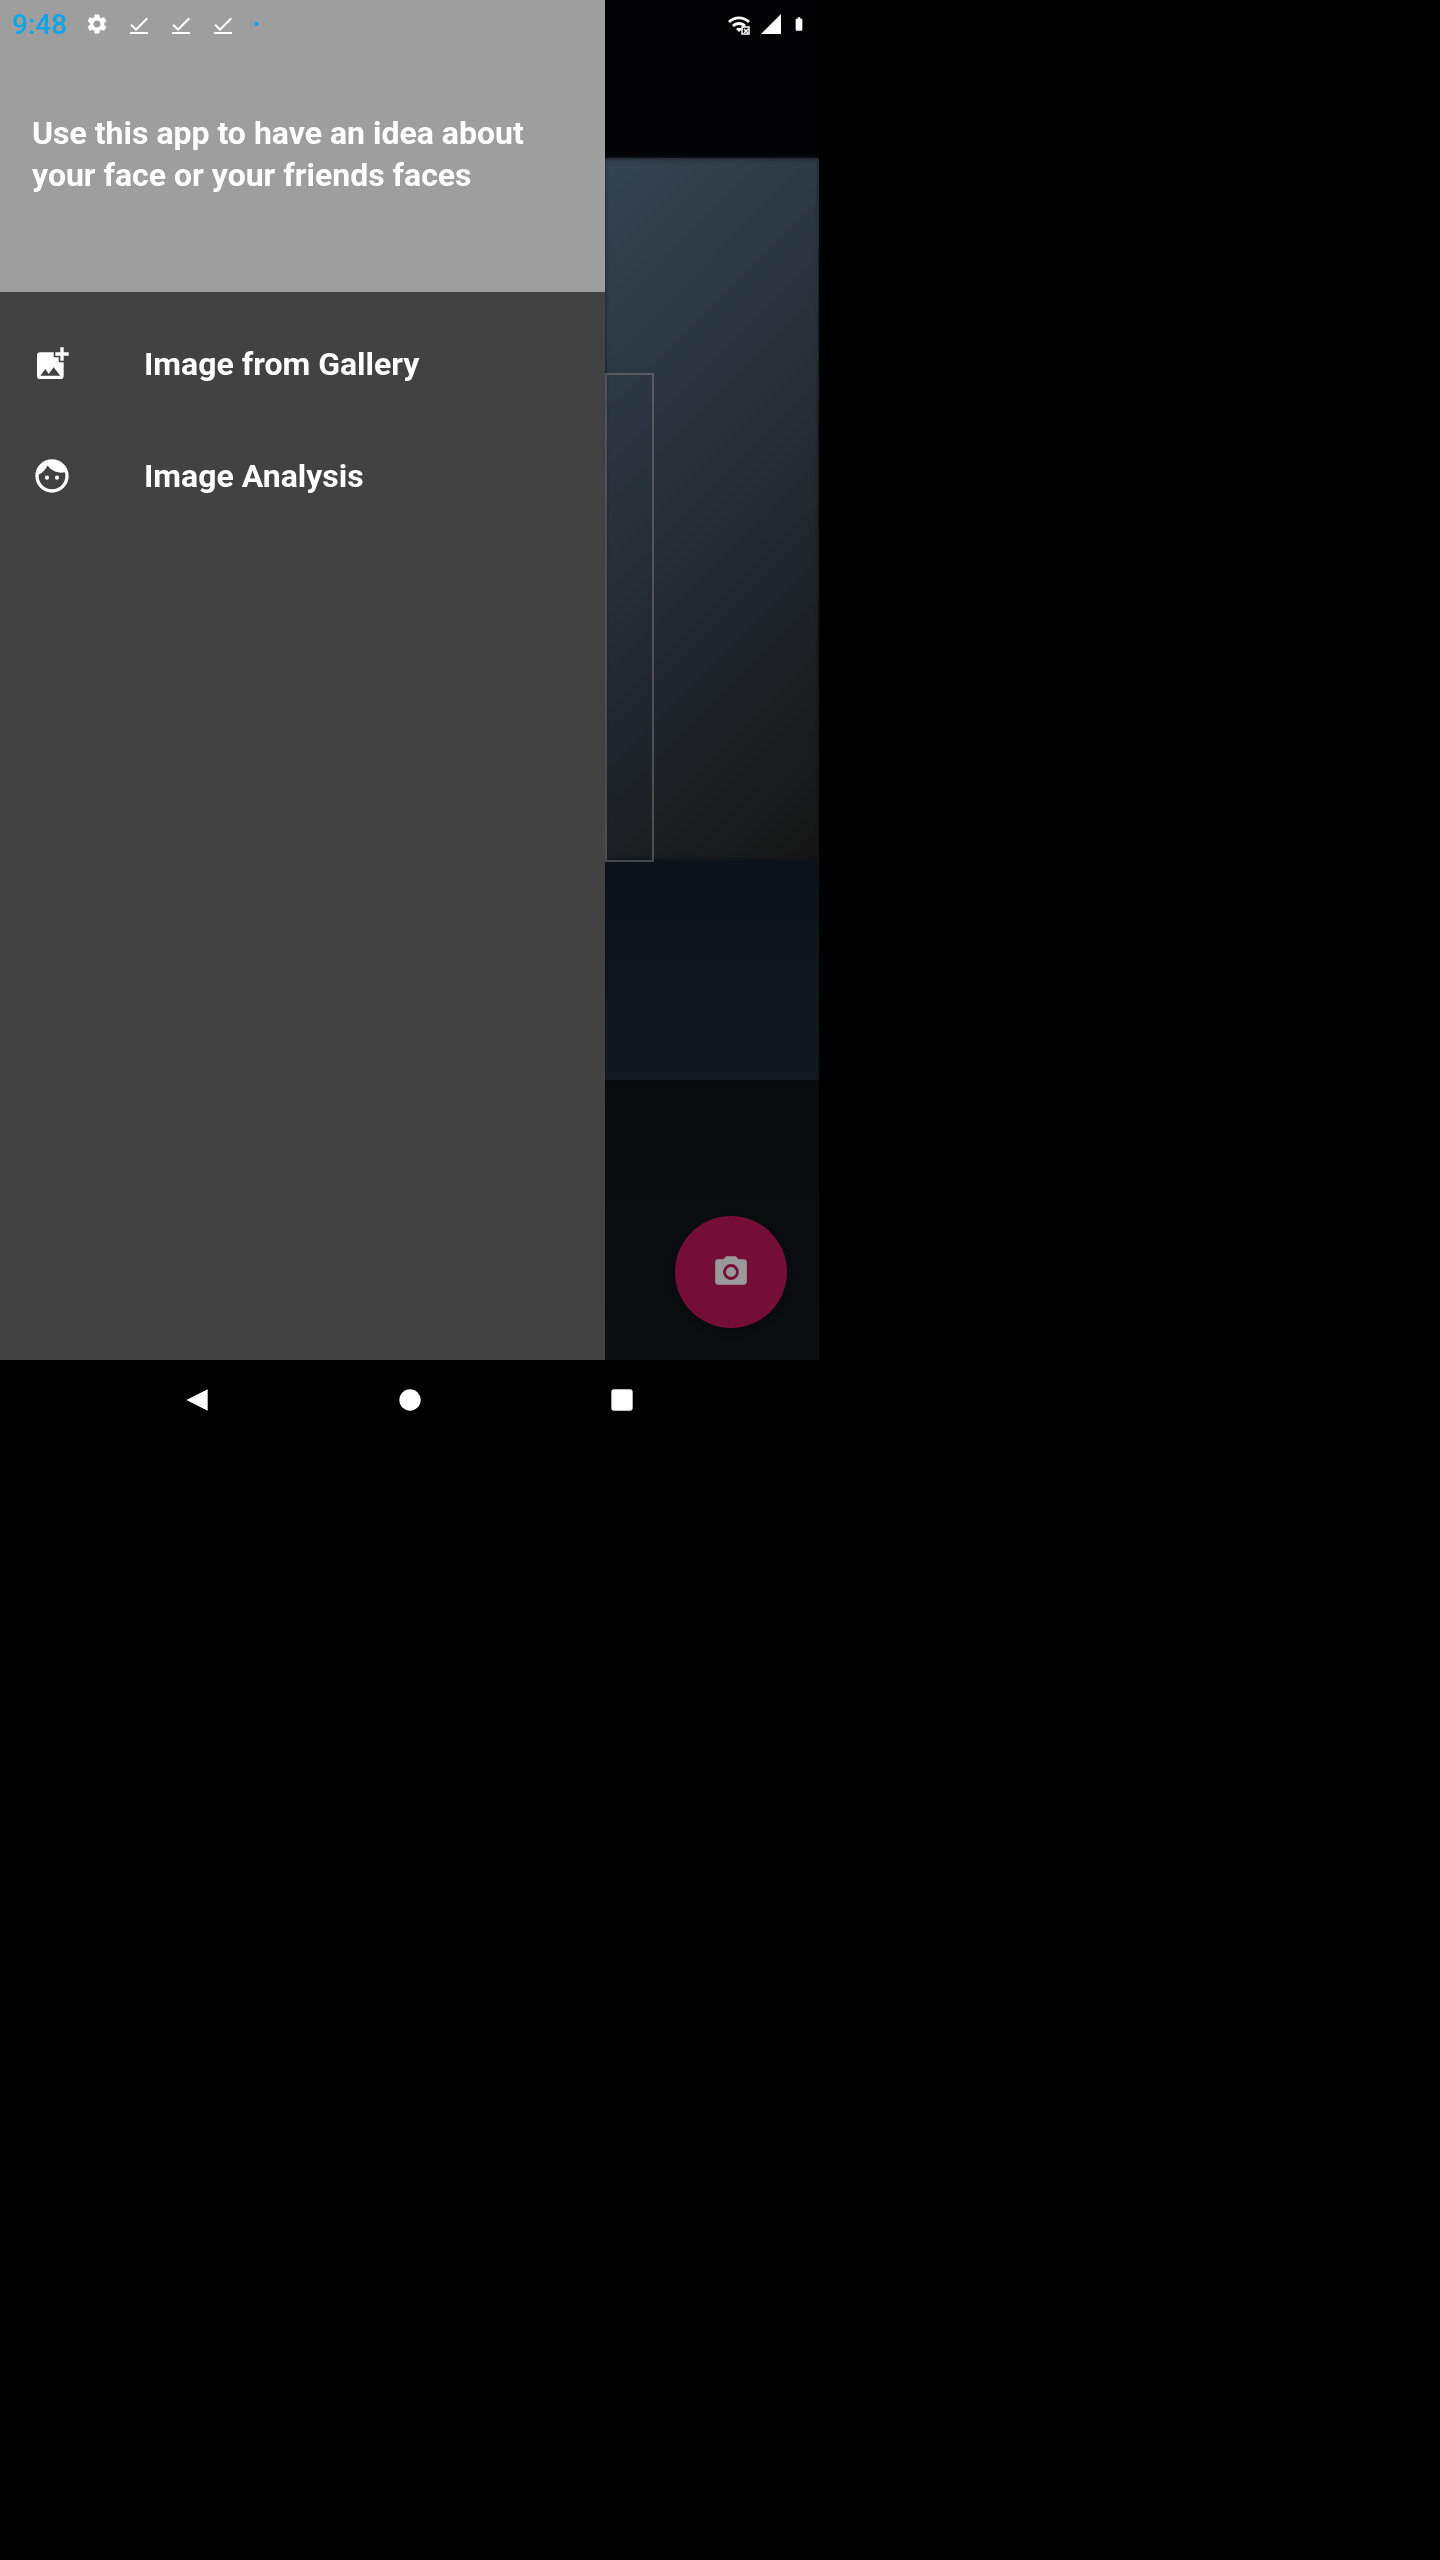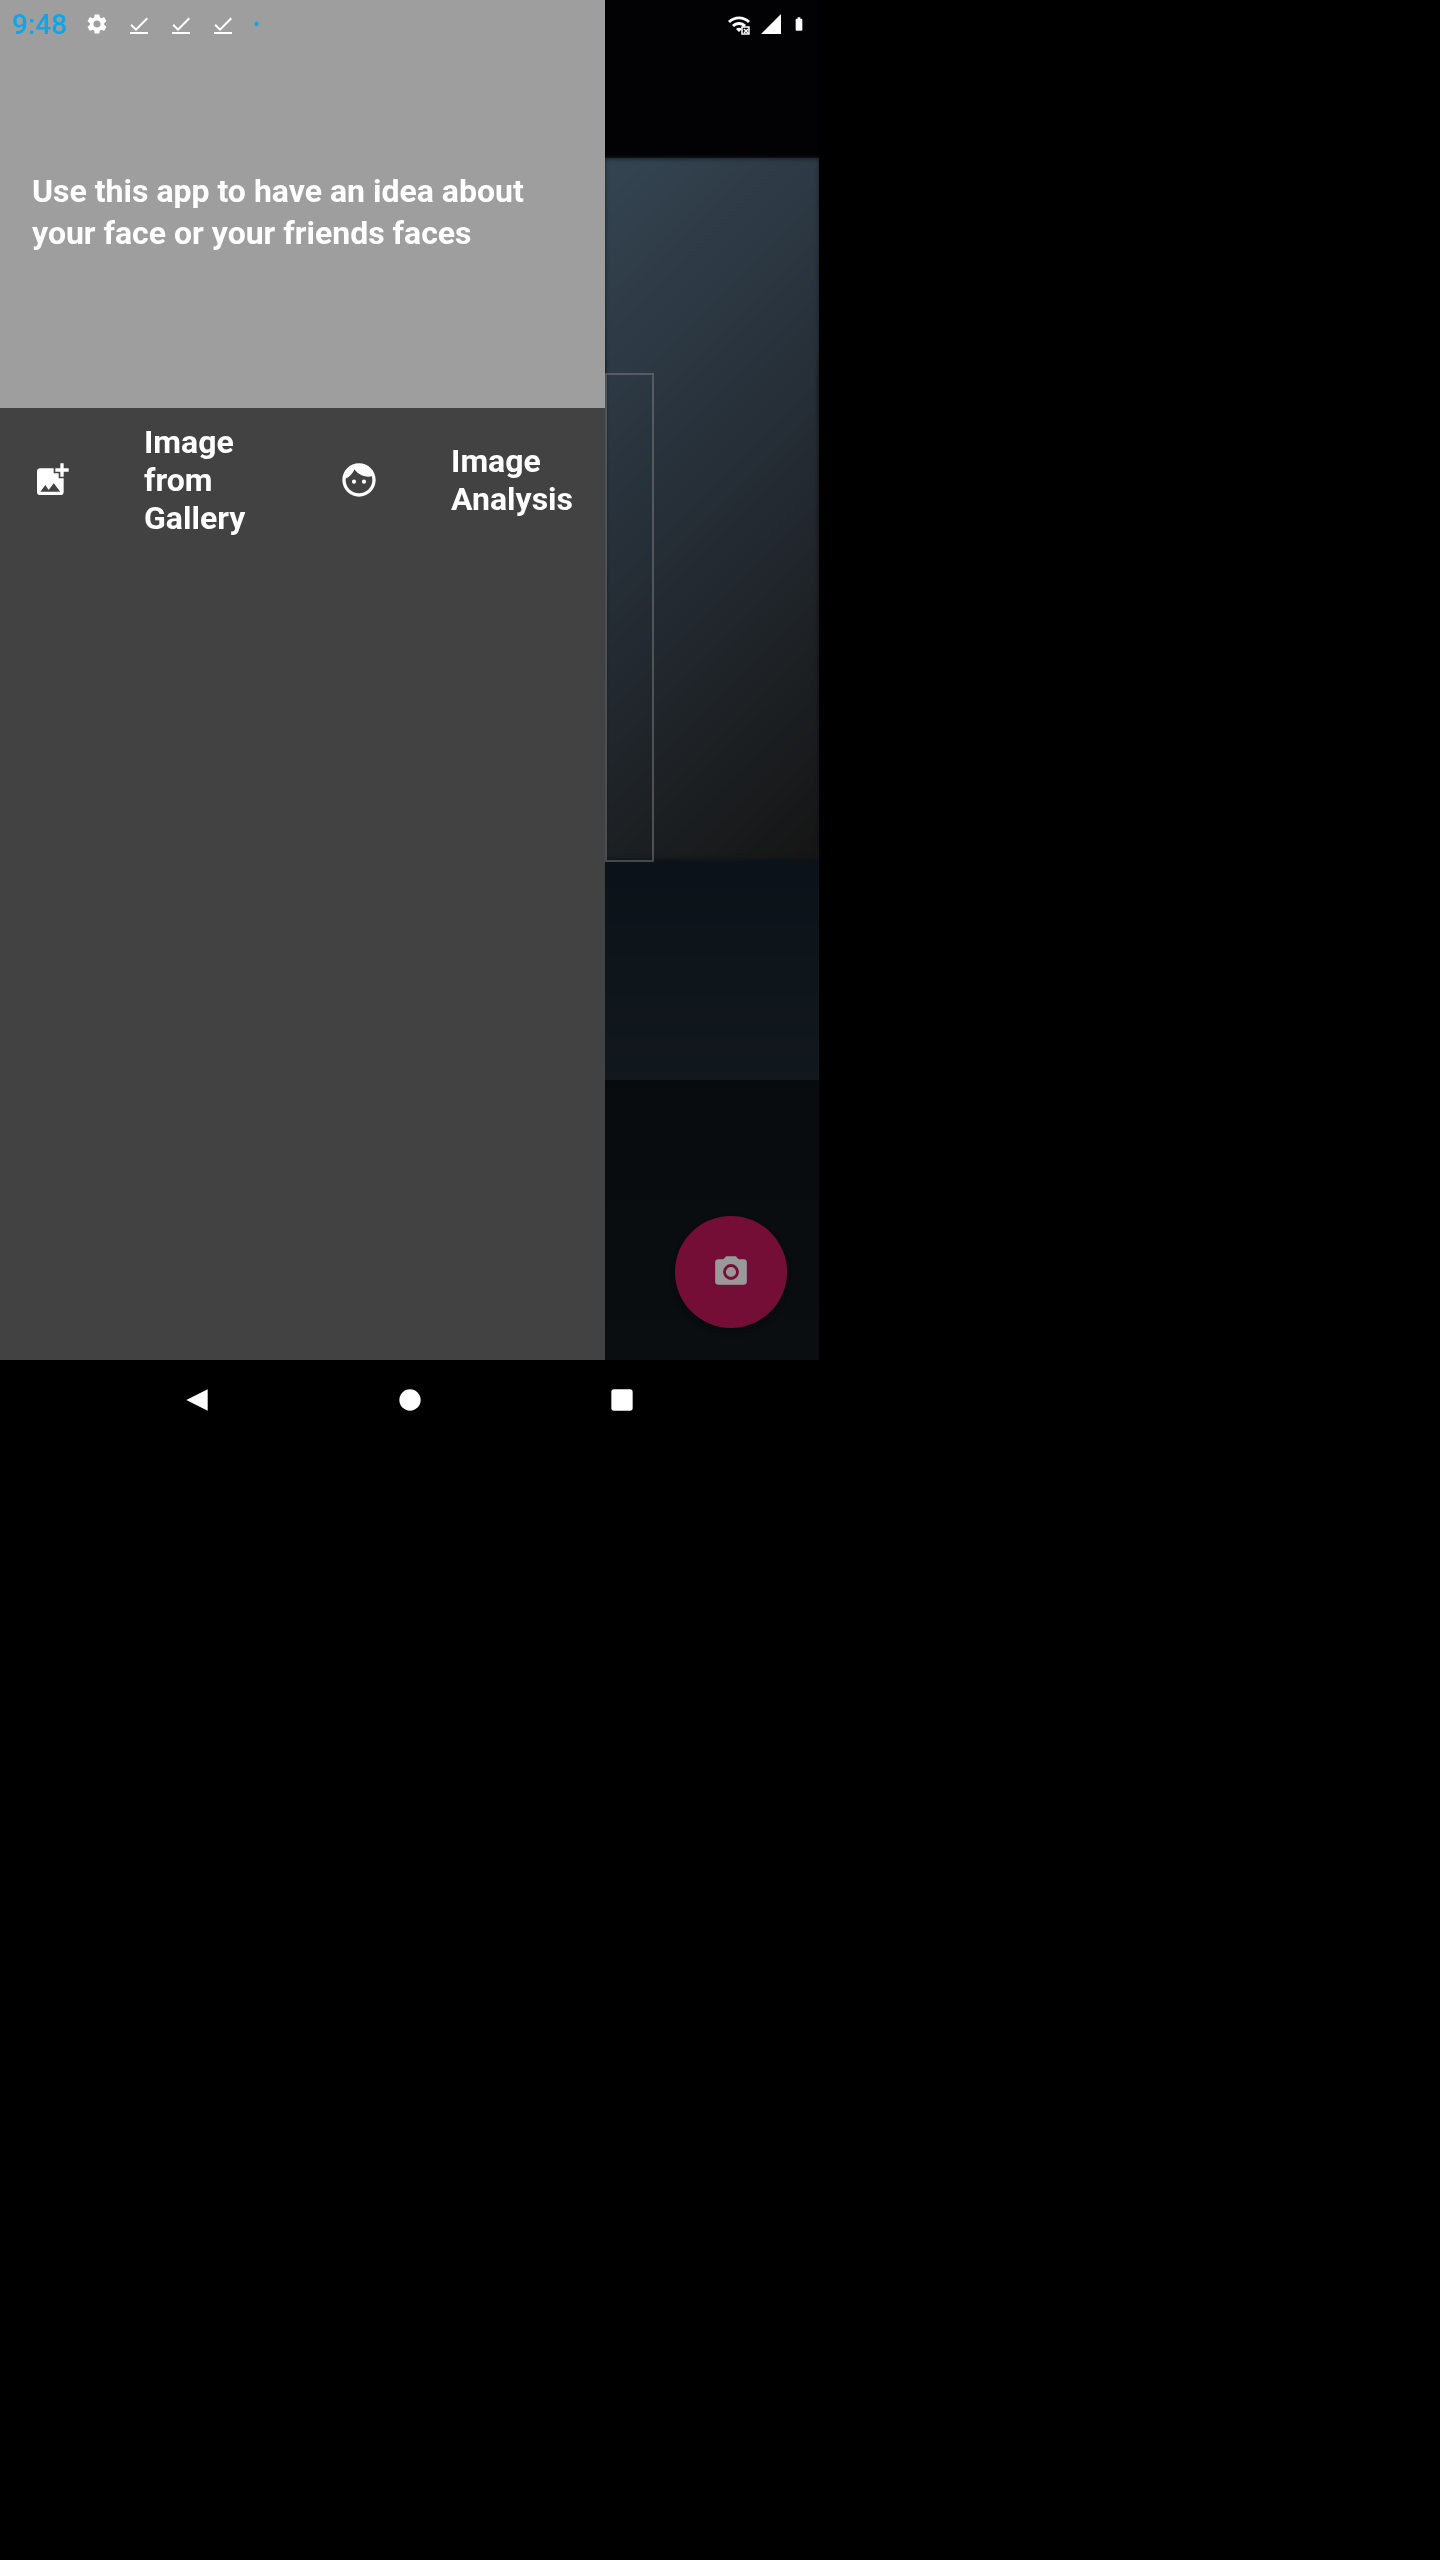--- a/index.html
+++ b/index.html
@@ -109,38 +109,38 @@
       left: 0;
       width: 605px;
       height: 1360px;
       background: #424242;
       z-index: 50;
       display: flex;
       flex-direction: column;
     }
     
     .drawer-header {
-      height: 408px;
+      height: 292px;
       background: #9E9E9E;
       padding: 48px 32px 0 32px;
       display: flex;
       align-items: center;
     }
     
     .drawer-header-text {
       color: #fff;
       font-size: 32px;
       font-weight: 700;
       line-height: 1.3;
       margin-top: -30px;
     }
     
     .drawer-menu {
       display: flex;
-      flex-direction: row;
+      flex-direction: column;
       padding-top: 16px;
     }
     
     .menu-item {
       display: flex;
       align-items: center;
       height: 112px;
       padding: 0 32px;
       cursor: pointer;
       gap: 72px;

